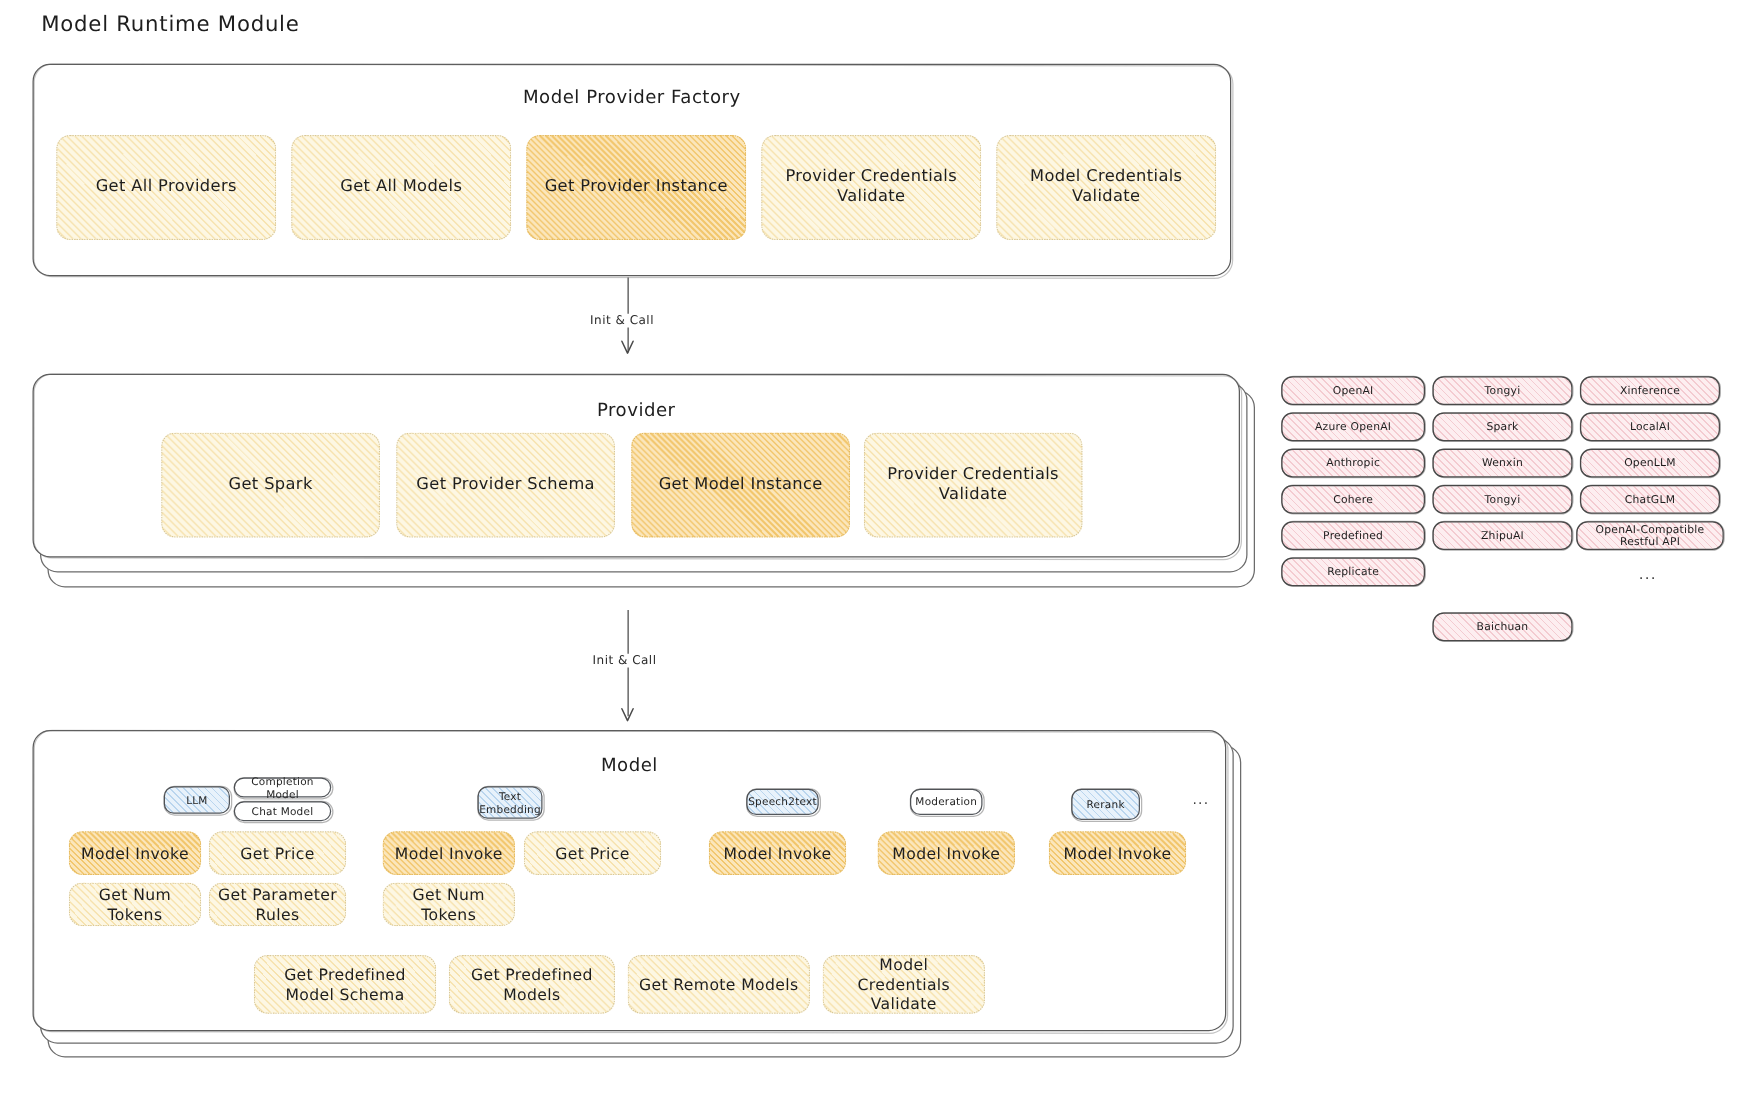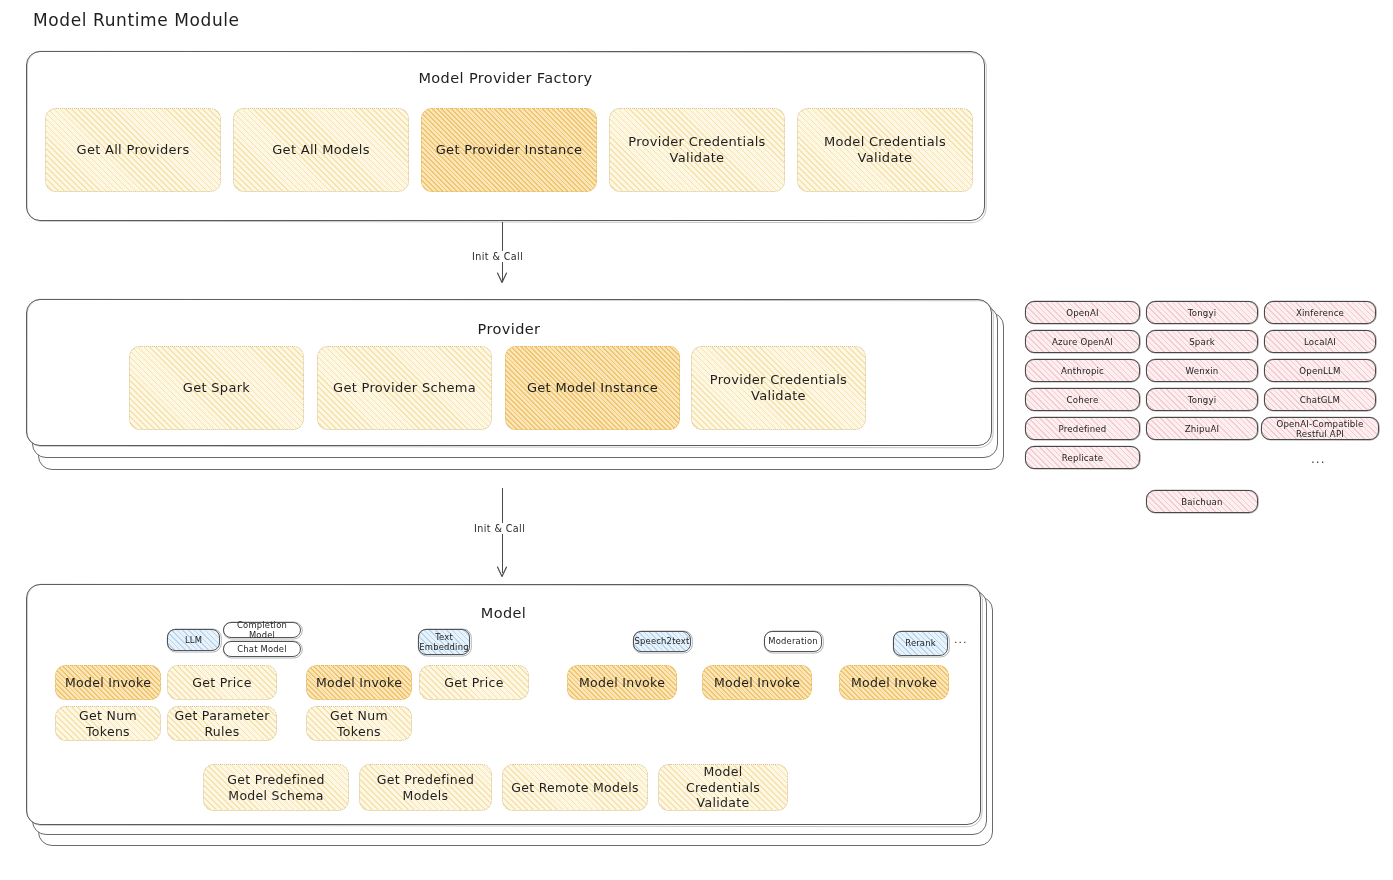--- a/index.html
+++ b/index.html
@@ -97,21 +97,20 @@
 
   
   .badge {
     position: absolute;
     border-radius: 8px;
     border: 1.2px solid #53575c;
     display: flex; align-items: center; justify-content: center;
     text-align: center;
     font-size: 8.4px; line-height: 1.22; letter-spacing: .2px; color: #1e1e1e;
     padding: 0 3px;
-    margin-left: 36px;
   }
   .badge::after {
     content: "";
     position: absolute; left: -1.6px; top: -1.6px; right: -1.6px; bottom: -1.6px;
     border: .9px solid rgba(70,70,70,.40);
     border-radius: 9px; transform: translate(.8px,.5px);
     pointer-events: none;
   }
   .badge.blue {
     background-color: #e8f2fb;

